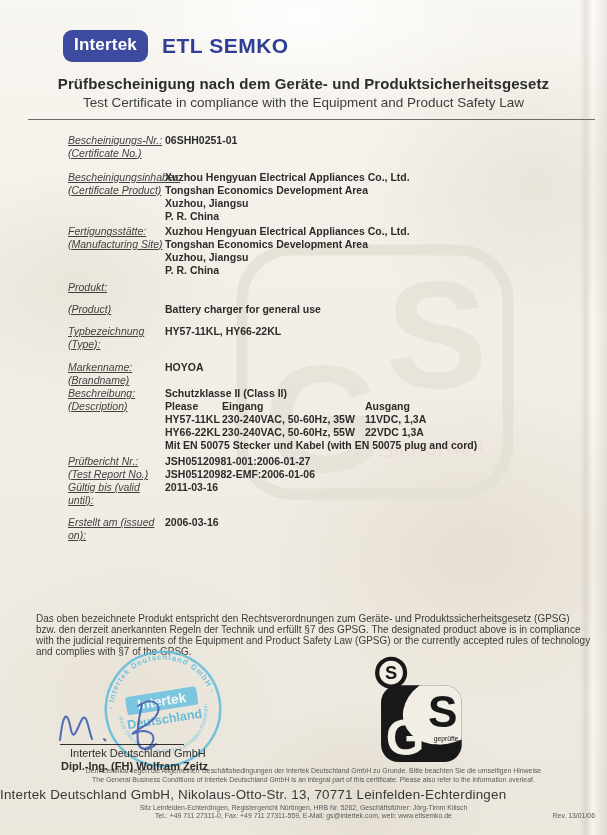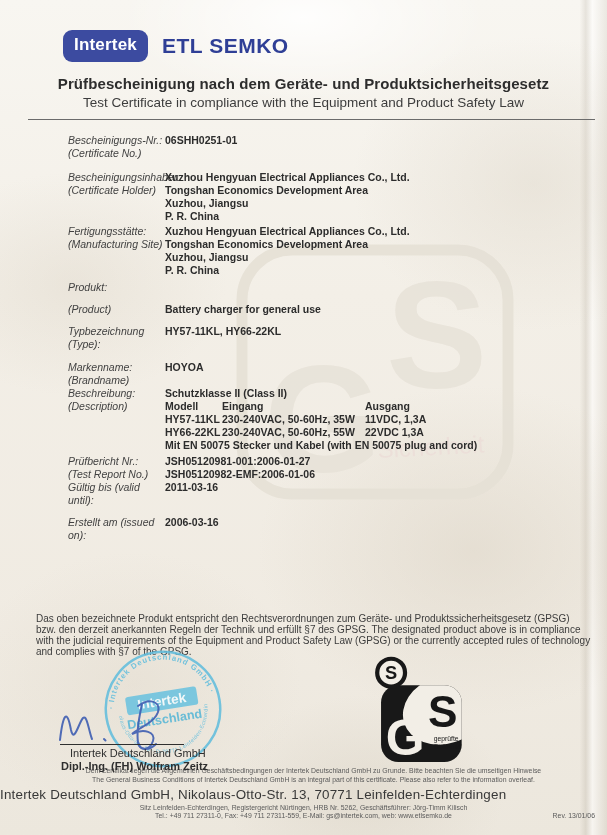--- a/index.html
+++ b/index.html
@@ -33,21 +33,21 @@
   .field-row:nth-child(2){margin-bottom:2px}
   .field-row:nth-child(3){margin-bottom:4px}
   .field-row:nth-child(4){margin-bottom:9px}
   .field-row:nth-child(5){margin-bottom:9px}
   .field-row:nth-child(6){margin-bottom:10px}
   .field-row:nth-child(7){margin-bottom:0px}
   .field-row:nth-child(8){margin-bottom:3px}
   .field-row:nth-child(9){margin-bottom:0}
   .field-row:nth-child(10){margin-bottom:9px}
   .field-row:nth-child(11){margin-bottom:5px}
-  .field-label{width:97px;flex-shrink:0;font-style:italic;color:#424242;}
+  .field-label{width:97px;flex-shrink:0;font-style:italic;color:#424242;text-decoration:underline;}
   .field-value{font-weight:bold;color:#2c2c2c;}
   .spec-table{display:grid;grid-template-columns:57px 143px auto;column-gap:0;}
   .spec-table div{font-weight:bold;}
   
   .statement{position:absolute;left:36px;top:614px;width:556px;font-size:10px;
     line-height:10.9px;color:#3c3c3c;z-index:1;}
   
   .stamp{position:absolute;left:100px;top:646px;z-index:2;transform:rotate(-9deg);opacity:.88;}
   .signature-svg{position:absolute;left:52px;top:692px;z-index:3;}
   .sig-line{position:absolute;left:60px;top:744px;width:124px;border-top:1.6px solid #2f2f2f;z-index:3;}
@@ -97,21 +97,21 @@
             <div>Bescheinigungs-Nr.:</div>
             <div>(Certificate No.)</div>
           </div>
           <div class="field-value">
             <div>06SHH0251-01</div>
           </div>
         </div>
         <div class="field-row">
           <div class="field-label">
             <div>Bescheinigungsinhaber:</div>
-            <div>(Certificate Holder)</div>
+            <div>(Certificate Product)</div>
           </div>
           <div class="field-value">
             <div>Xuzhou Hengyuan Electrical Appliances Co., Ltd.</div>
             <div>Tongshan Economics Development Area</div>
             <div>Xuzhou, Jiangsu</div>
             <div>P. R. China</div>
           </div>
         </div>
         <div class="field-row">
           <div class="field-label">
@@ -156,21 +156,21 @@
           </div>
         </div>
         <div class="field-row">
           <div class="field-label">
             <div>Beschreibung:</div>
             <div>(Description)</div>
           </div>
           <div class="field-value">
             <div>Schutzklasse II (Class II)</div>
             <div class="spec-table">
-              <div>Modell</div>
+              <div>Please</div>
               <div>Eingang</div>
               <div>Ausgang</div>
               <div>HY57-11KL</div>
               <div>230-240VAC, 50-60Hz, 35W</div>
               <div>11VDC, 1,3A</div>
               <div>HY66-22KL</div>
               <div>230-240VAC, 50-60Hz, 55W</div>
               <div>22VDC 1,3A</div>
             </div>
             <div>Mit EN 50075 Stecker und Kabel (with EN 50075 plug and cord)</div>

